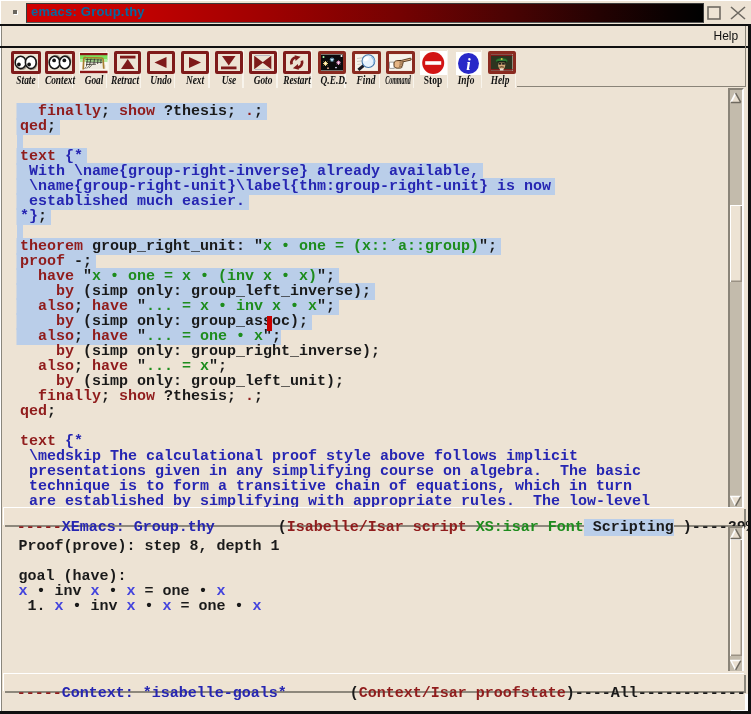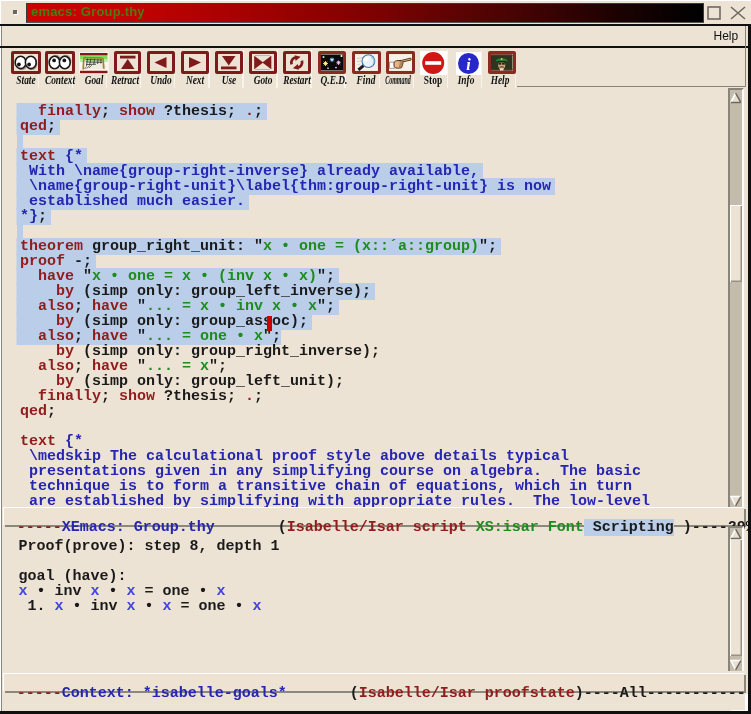--- a/index.html
+++ b/index.html
@@ -2,21 +2,21 @@
 <html><head><meta charset="utf-8"><style>
 html,body{margin:0;padding:0;}
 #win{position:relative;width:751px;height:714px;background:#ede3d4;overflow:hidden;transform:translateZ(0);opacity:0.999;
   font-family:"Liberation Sans",sans-serif;}
 .abs{position:absolute;}
 
 #titlebar{left:0;top:0;width:751px;height:24px;background:#ede3d4;border-top:1px solid #fff;border-left:1px solid #fff;}
 #tdot{left:13px;top:10px;width:4px;height:4px;background:#6a665e;box-shadow:1px 1px 0 #fff;}
 #tbar{left:26px;top:3px;width:676px;height:18px;border:1px solid #3a3a3a;border-bottom-color:#555;
   background:linear-gradient(to right,#cf0100 0%,#c40100 15%,#a00100 35%,#750202 55%,#480303 72%,#230202 85%,#0a0101 95%,#000 100%);}
-#ttext{left:31px;top:4px;color:#4d7c0f;font-size:13px;font-weight:bold;letter-spacing:0.2px;transform:translateZ(0);}
+#ttext{left:31px;top:4px;color:#0369a1;font-size:13px;font-weight:bold;letter-spacing:0.2px;transform:translateZ(0);}
 
 #appborder{left:0;top:24px;width:751px;height:2px;background:#101010;}
 #leftw{left:0;top:26px;width:1px;height:685px;background:#fff;}
 #leftb{left:1px;top:26px;width:1.2px;height:685px;background:#8a867c;}
 #rightb{left:748px;top:24px;width:3px;height:690px;background:#101010;}
 #botb{left:0;top:711px;width:751px;height:3px;background:#101010;}
 
 #menubar{left:4px;top:26px;width:744px;height:20px;background:#ede3d4;border-top:2px solid #fff;border-left:2px solid #fff;}
 #menuitems{left:0;top:0px;width:1100px;height:16px;font-size:12px;color:#111;transform:scaleX(0.72) translateZ(0);transform-origin:0 0;}
 #menusep{left:0px;top:46px;width:748px;height:1.5px;background:#101010;}
@@ -236,39 +236,39 @@
 <span class="h">  <span class="kw">also</span>; <span class="kw">have</span> "<span class="gr">... = x • inv x • x</span>";</span>
 <span class="h">    <span class="kw">by</span> (simp only: group_assoc);</span>
 <span class="hc">  <span class="kw">also</span>; <span class="kw">have</span> "<span class="gr">... = one • x</span>";</span>
     <span class="kw">by</span> (simp only: group_right_inverse);
   <span class="kw">also</span>; <span class="kw">have</span> "<span class="gr">... = x</span>";
     <span class="kw">by</span> (simp only: group_left_unit);
   <span class="kw">finally</span>; <span class="kw">show</span> ?thesis; <span class="kw">.</span>;
 <span class="kw">qed</span>;
 
 <span class="kw">text</span> <span class="nv">{*</span>
-<span class="nv"> \medskip The calculational proof style above details typical</span>
+<span class="nv"> \medskip The calculational proof style above follows implicit</span>
 <span class="nv"> presentations given in any simplifying course on algebra.  The basic</span>
 <span class="nv"> technique is to form a transitive chain of equations, which in turn</span>
 <span class="nv"> are established by simplifying with appropriate rules.  The low-level</span>
 <span class="nv"> logical finally of equational reasoning are left implicit.</span></pre>
     </div>
   <div class="abs" id="cursor"></div>
   <div class="abs modeline" id="ml1">
       <pre><span class="kw">-----</span><span class="nv">XEmacs: Group.thy</span>       (<span class="kw">Isabelle/Isar script</span> <span class="gr">XS:isar Font</span><span class="mlhl"> Scripting</span> )----29%</pre>
     </div>
   <div class="abs" id="goalbuf">
       <pre>Proof(prove): step 8, depth 1
 
 goal (have):
 <span class="bl">x</span> • inv <span class="bl">x</span> • <span class="bl">x</span> = one • <span class="bl">x</span>
  1. <span class="bl">x</span> • inv <span class="bl">x</span> • <span class="bl">x</span> = one • <span class="bl">x</span></pre>
     </div>
   <div class="abs modeline" id="ml2">
-      <pre><span class="kw">-----</span><span class="nv">Context: *isabelle-goals*</span>       (<span class="kw">Isabelle/Isar proofstate</span>)----All-------------</pre>
+      <pre><span class="kw">-----</span><span class="nv">Context: *isabelle-goals*</span>       (<span class="kw">Context/Isar proofstate</span>)----All-------------</pre>
     </div>
   <div class="trough" style="top:87.5px;height:419px"></div>
   <div class="thumb" style="top:205px;height:77px"></div>
   <svg class="abs" style="left:729.5px;top:91.5px" width="12" height="12" viewBox="0 0 12 12">
     <path d="M5.6 1.2 L0.9 10.4 L10.8 10.4 Z" fill="#e9dfd0"></path>
     <path d="M5.6 1.2 L0.9 10.4" fill="none" stroke="#fdfdfd" stroke-width="1.8"></path>
     <path d="M5.6 1.2 L10.8 10.4 M0.9 10.4 L10.8 10.4" fill="none" stroke="#6f6a60" stroke-width="1.5"></path>
     </svg>
   <svg class="abs" style="left:729.5px;top:494.5px" width="12" height="12" viewBox="0 0 12 12">
     <path d="M5.6 10.8 L0.9 1.6 L10.8 1.6 Z" fill="#e9dfd0"></path>

